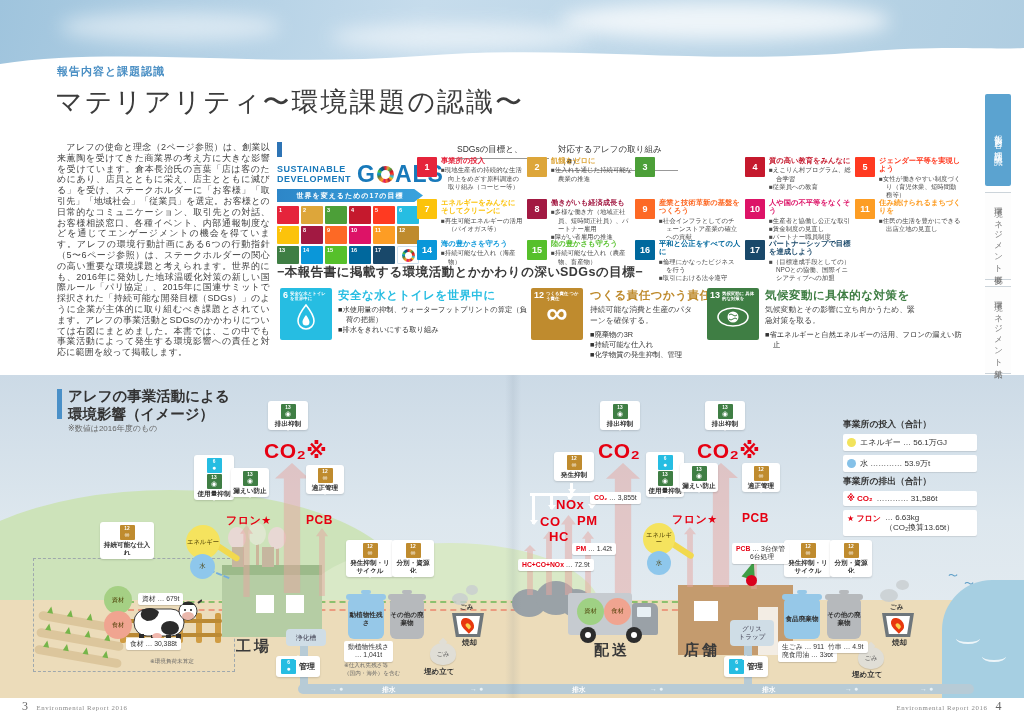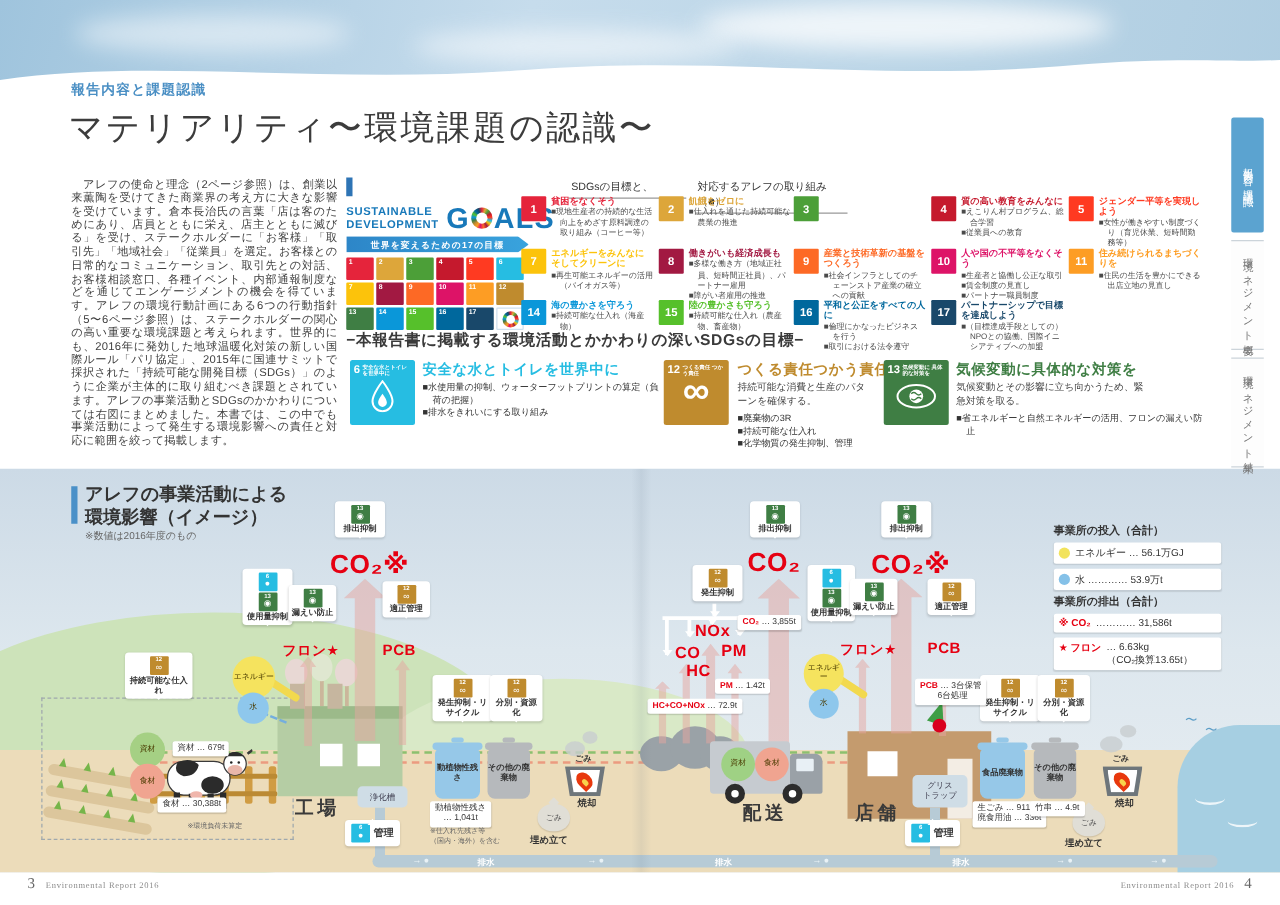--- a/index.html
+++ b/index.html
@@ -213,21 +213,21 @@
           </span>
         </div>
     </div>
   </div>
 
   <div class="gitem" style="left:417px;top:157px">
       <span class="gic" style="background: rgb(229, 36, 59);">
         <b>1</b>
       </span>
       <div class="gtx">
-        <div class="gt" style="color: rgb(229, 36, 59);">貧困をなくそう</div>
+        <div class="gt" style="color: rgb(229, 36, 59);">事業所の投入</div>
         <div class="gb">■現地生産者の持続的な生活向上をめざす原料調達の取り組み（コーヒー等）</div>
       </div>
     </div>
   <div class="gitem" style="left:417px;top:199px">
       <span class="gic" style="background: rgb(252, 195, 11);">
         <b>7</b>
       </span>
       <div class="gtx">
         <div class="gt" style="color: rgb(252, 195, 11);">エネルギーをみんなに そしてクリーンに</div>
         <div class="gb">■再生可能エネルギーの活用（バイオガス等）</div>

